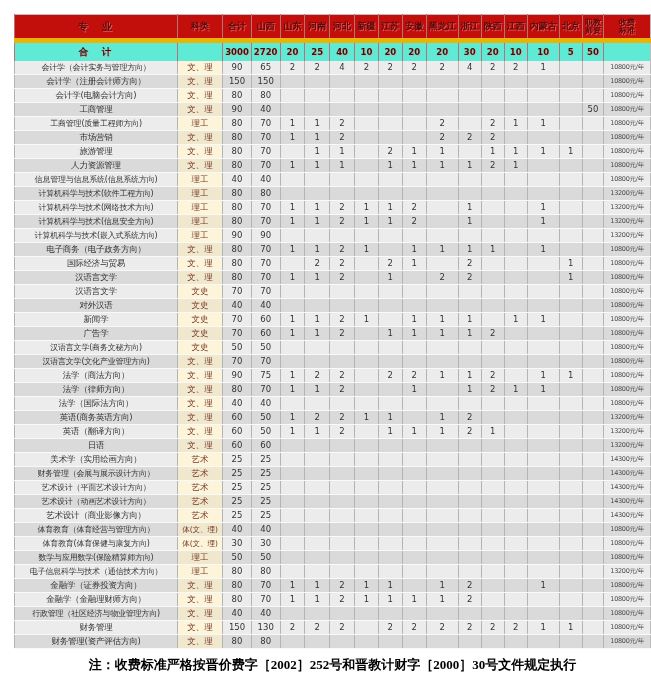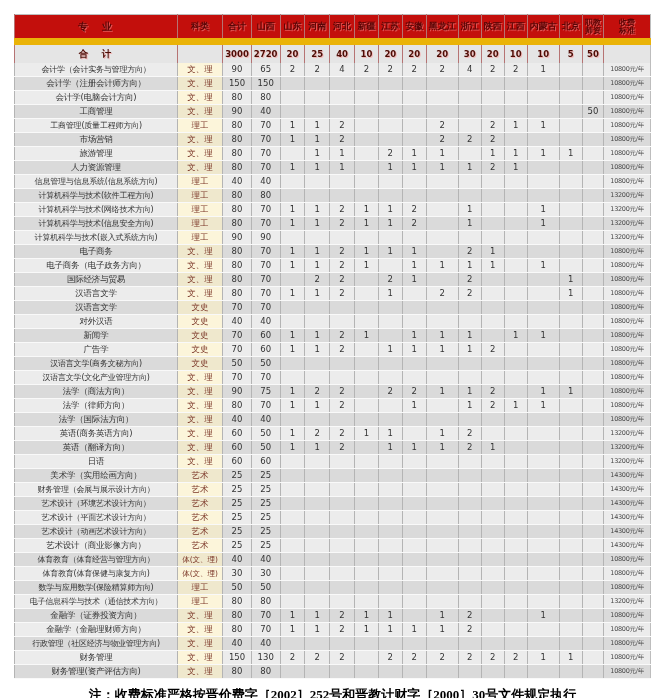--- a/index.html
+++ b/index.html
@@ -16,25 +16,25 @@
     text-align:center;
     border-left:1px solid rgba(122,0,0,.55);
     overflow:hidden;
     white-space:nowrap;
     padding:2px;
   }
   tr.h1 th { height:19px; font-size:9px; letter-spacing:0; }
   tr.h1 th.two { font-size:8px; line-height:8px; white-space:pre-line; }
   tr.h1 th.major-h { font-size:10px; letter-spacing:2px; }
   tr.h2 th, tr.h2 td {
-    background:#e5e5e5;
+    background:#5eead4;
     height:14px;
     font-size:8.5px;
     color:#4d0d06;
-    border-top:7px solid #eab308;
+    border-top:5px solid #eab308;
   }
   tr.h2 th.major-h { font-size:9.5px; letter-spacing:2px; }
 
   tbody td {
     height:13px;
     line-height:13px;
     padding:0;
     border-bottom:1px solid #f9f9f9;
     border-left:1px solid #b4b4b4;
     font-size:8.5px;
@@ -388,40 +388,20 @@
           <td></td>
           <td></td>
           <td></td>
           <td></td>
           <td></td>
           <td></td>
           <td></td>
           <td class="fee">13200元/年</td>
         </tr>
         <tr>
-          <td class="major">电子商务</td>
-          <td class="cat">文、理</td>
-          <td>80</td>
-          <td>70</td>
-          <td>1</td>
-          <td>1</td>
-          <td>2</td>
-          <td>1</td>
-          <td>1</td>
-          <td>1</td>
-          <td></td>
-          <td>2</td>
-          <td>1</td>
-          <td></td>
-          <td></td>
-          <td></td>
-          <td></td>
-          <td class="fee">10800元/年</td>
-        </tr>
-        <tr>
           <td class="major">电子商务（电子政务方向）</td>
           <td class="cat">文、理</td>
           <td>80</td>
           <td>70</td>
           <td>1</td>
           <td>1</td>
           <td>2</td>
           <td>1</td>
           <td></td>
           <td>1</td>
@@ -729,40 +709,20 @@
           <td></td>
           <td></td>
           <td></td>
           <td></td>
           <td></td>
           <td></td>
           <td class="fee">14300元/年</td>
         </tr>
         <tr>
           <td class="major m13">财务管理（会展与展示设计方向）</td>
-          <td class="cat">艺术</td>
-          <td>25</td>
-          <td>25</td>
-          <td></td>
-          <td></td>
-          <td></td>
-          <td></td>
-          <td></td>
-          <td></td>
-          <td></td>
-          <td></td>
-          <td></td>
-          <td></td>
-          <td></td>
-          <td></td>
-          <td></td>
-          <td class="fee">14300元/年</td>
-        </tr>
-        <tr>
-          <td class="major m13">艺术设计（环境艺术设计方向）</td>
           <td class="cat">艺术</td>
           <td>25</td>
           <td>25</td>
           <td></td>
           <td></td>
           <td></td>
           <td></td>
           <td></td>
           <td></td>
           <td></td>

